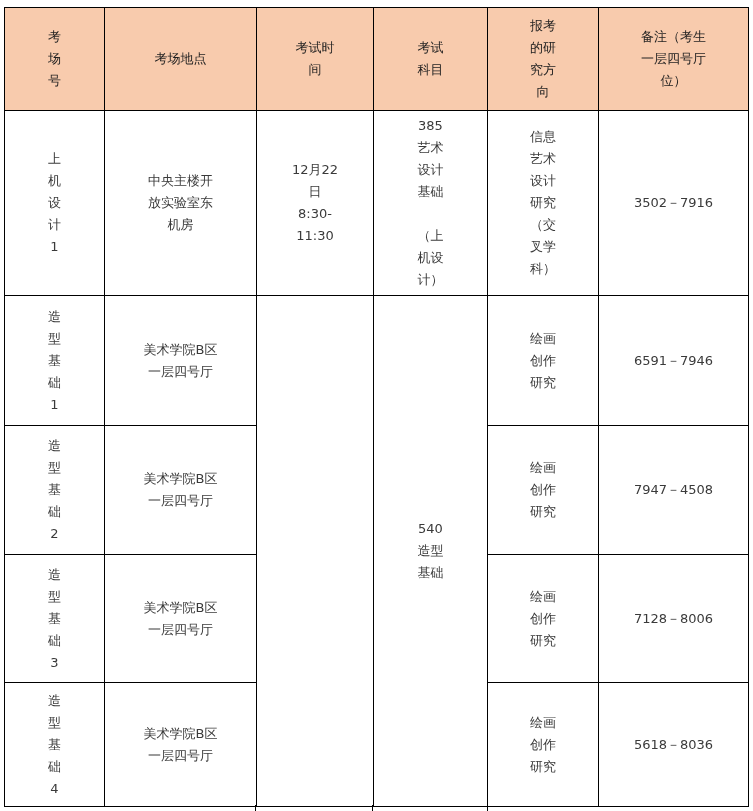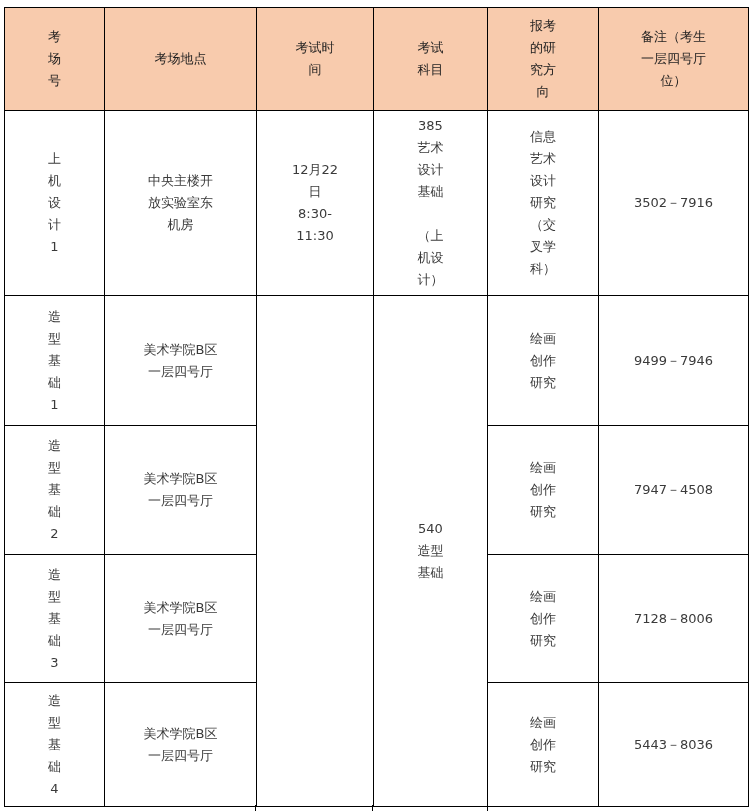--- a/index.html
+++ b/index.html
@@ -133,21 +133,21 @@
 1</td>
         <td>美术学院B区
 一层四号厅</td>
         <td rowspan="4" class="merged-time"></td>
         <td rowspan="4" class="merged-subject">540
 造型
 基础</td>
         <td class="muted">绘画
 创作
 研究</td>
-        <td>9499－7946</td>
+        <td>6591－7946</td>
       </tr>
       <tr style="height:129px">
         <td>造
 型
 基
 础
 2</td>
         <td>美术学院B区
 一层四号厅</td>
         <td class="muted">绘画
@@ -172,21 +172,21 @@
         <td>造
 型
 基
 础
 4</td>
         <td>美术学院B区
 一层四号厅</td>
         <td class="muted">绘画
 创作
 研究</td>
-        <td>5443－8036</td>
+        <td>5618－8036</td>
       </tr>
     </tbody>
   </table>
 
   <span class="crop-tick tick-a"></span>
   <span class="crop-tick tick-b"></span>
   <span class="crop-tick tick-c"></span>
 
 </div>
 

